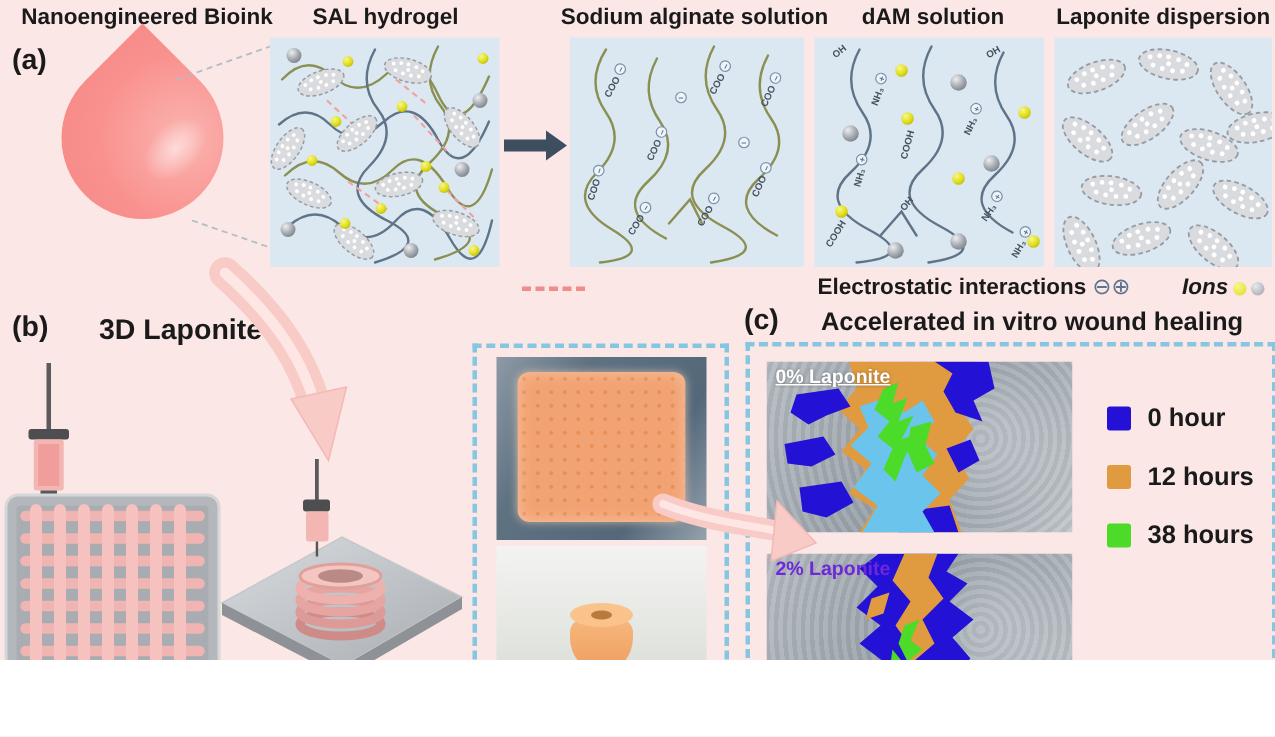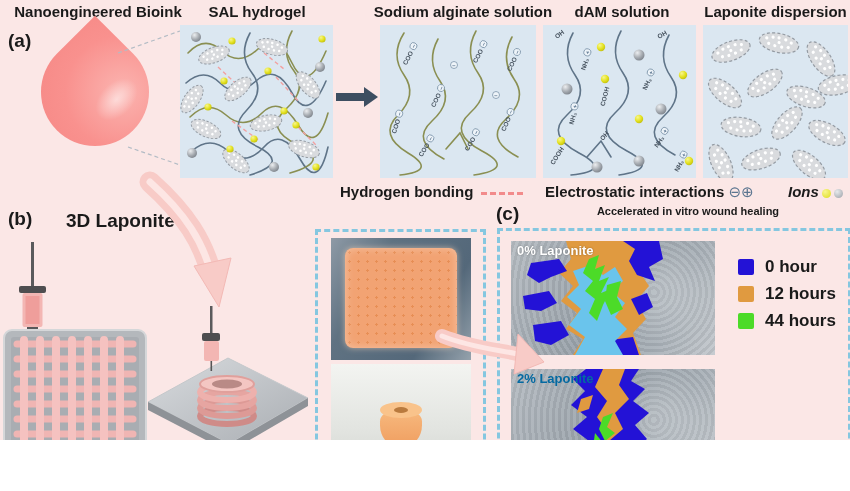--- a/index.html
+++ b/index.html
@@ -48,26 +48,26 @@
   .cyl::after{content:'';position:absolute;left:14px;top:-3px;width:14px;height:6px;border-radius:50%;
     background:#b97a3e;}
   
   .micro{position:absolute;left:11px;width:204px;overflow:hidden;}
   .micro .bg{position:absolute;inset:0;
     background:
       radial-gradient(circle at 75% 45%,rgba(255,255,255,.20) 0 8%,rgba(255,255,255,0) 32%),
       repeating-radial-gradient(circle at 70% 45%,rgba(255,255,255,.07) 0 3px,rgba(0,0,0,.05) 3px 6px),
       linear-gradient(115deg,#b6bcc2,#99a2aa 45%,#a8b0b7 75%,#c3c8cd);}
   .mlabel{position:absolute;left:6px;top:2px;font-size:13px;font-weight:700;z-index:3;}
-  .mlabel.light{color:#fff;text-shadow:0 0 2px rgba(0,0,0,.35);}
-  .mlabel.dark{color:#0369a1;}
+  .mlabel.light{color:#fff;text-shadow:0 0 2px rgba(0,0,0,.35);text-decoration:underline;}
+  .mlabel.dark{color:#6d28d9;}
   .c-blue{fill:#2312d6;} .c-orange{fill:#e09a40;} .c-green{fill:#4cdb28;} .c-lblue{fill:#6ac4ec;}
   
   .legend{position:absolute;left:238px;top:22px;}
-  .lg-row{display:flex;align-items:center;height:27px;}
+  .lg-row{display:flex;align-items:center;height:27px;margin-top:12px;}
   .lg-sw{width:16px;height:16px;border-radius:2px;margin-right:11px;flex:0 0 auto;}
   .lg-lb{font-size:17px;font-weight:700;white-space:nowrap;}
   .graystrip{position:absolute;left:0;top:484px;width:482px;height:7px;
     background:linear-gradient(#c9cdd0,#9aa0a6);}
 </style>
 </head>
 <body>
 
 <div class="canvas">
 
@@ -307,21 +307,21 @@
         <use href="#disc" transform="translate(84,98) rotate(-48)"></use>
         <use href="#disc" transform="translate(124,108) rotate(28)"></use>
         <use href="#disc" transform="translate(58,134) rotate(-18)"></use>
         <use href="#disc" transform="translate(106,140) rotate(40)"></use>
         <use href="#disc" transform="translate(18,138) rotate(65)"></use>
       </g>
     </svg>
   </div>
 
   <div class="ann" style="left:340px;">
-    <span>Hydrogen bonding</span><span class="hdash"></span>
+    <span class="hdash"></span>
   </div>
   <div class="ann" style="left:545px;">
     <span>Electrostatic interactions</span>
     <span class="sym">⊖</span><span class="sym">⊕</span>
   </div>
   <div class="ann" style="left:788px;font-style:italic;">
     <span>Ions</span><span class="iondot y"></span><span class="iondot g"></span>
   </div>
 
   <div class="ptag" style="left:8px;top:208px;">(b)</div>
@@ -398,21 +398,21 @@
     </div>
   </div>
 
   <svg class="abs" style="left:432px;top:322px;z-index:5;" width="120" height="58">
     <path d="M10,14 C40,26 70,28 90,33" fill="none" stroke="#f8cbc7" stroke-width="14" stroke-linecap="round"></path>
     <path d="M10,14 C40,26 70,28 90,33" fill="none" stroke="#fde6e4" stroke-width="5" stroke-linecap="round"></path>
     <polygon points="86,12 82,52 112,40" fill="#f8cbc7" stroke="#f3b9b5" stroke-width="1"></polygon>
   </svg>
 
   <div class="ptag" style="left:496px;top:203px;">(c)</div>
-  <div class="abs" style="left:540px;top:205px;width:296px;text-align:center;font-size:11px;font-weight:700;">Accelerated in vitro wound healing</div>
+  <div class="abs" style="left:540px;top:205px;width:296px;text-align:center;font-size:17px;font-weight:700;">Accelerated in vitro wound healing</div>
 
   <div class="dashbox" style="left:497px;top:228px;width:348px;height:258px;">
 
     <div class="micro" style="top:10px;height:114px;">
       <div class="bg"></div>
       <div class="mlabel light">0% Laponite</div>
       <svg class="abs" style="left:0;top:0;" width="204" height="114" viewBox="0 0 204 114">
         <path class="c-orange" d="M55,0 L140,0 L132,12 L145,22 L128,30 L138,45 L125,60 L135,78 L122,92 L130,114 L62,114 L72,98 L55,88 L66,72 L50,60 L62,45 L48,32 L60,18 Z"></path>
         <path class="c-blue" d="M112,0 L148,0 L152,18 L138,26 L144,40 L126,34 L118,20 L124,8 Z"></path>
         <path class="c-blue" d="M20,22 L48,18 L56,30 L40,36 L28,42 L16,34 Z"></path>
@@ -430,21 +430,21 @@
         <div class="lg-row">
           <span class="lg-sw" style="background: rgb(35, 18, 214);"></span>
           <span class="lg-lb">0 hour</span>
         </div>
         <div class="lg-row">
           <span class="lg-sw" style="background: rgb(224, 154, 64);"></span>
           <span class="lg-lb">12 hours</span>
         </div>
         <div class="lg-row">
           <span class="lg-sw" style="background: rgb(76, 219, 40);"></span>
-          <span class="lg-lb">44 hours</span>
+          <span class="lg-lb">38 hours</span>
         </div>
       </div>
 
     <div class="micro" style="top:138px;height:113px;">
       <div class="bg"></div>
       <div class="mlabel dark">2% Laponite</div>
       <svg class="abs" style="left:0;top:0;" width="204" height="113" viewBox="0 0 204 113">
         <path class="c-blue" d="M75,0 L128,0 L120,12 L134,20 L122,32 L138,44 L124,56 L136,70 L122,82 L132,96 L118,113 L72,113 L82,96 L66,86 L78,72 L62,60 L76,48 L60,36 L74,22 L62,10 Z"></path>
         <path class="c-orange" d="M92,0 L114,0 L108,16 L118,30 L104,44 L112,60 L98,72 L104,86 L92,80 L96,62 L86,48 L96,32 L84,18 Z"></path>
         <path class="c-orange" d="M84,88 L104,84 L110,100 L96,113 L80,113 Z"></path>

